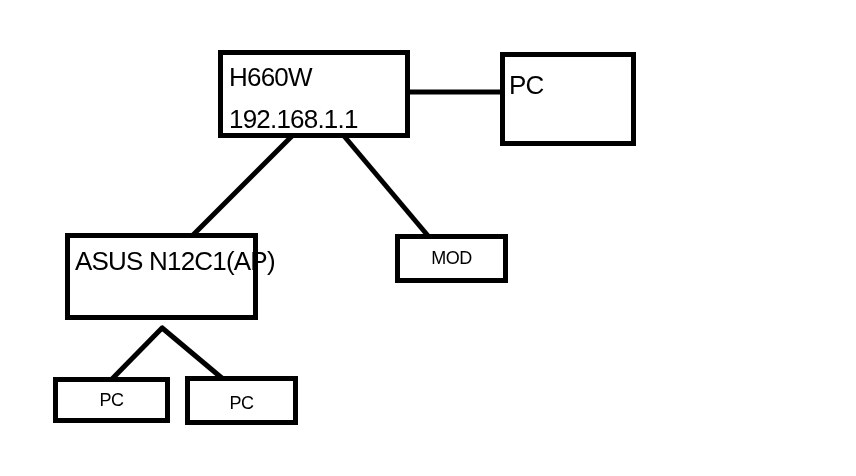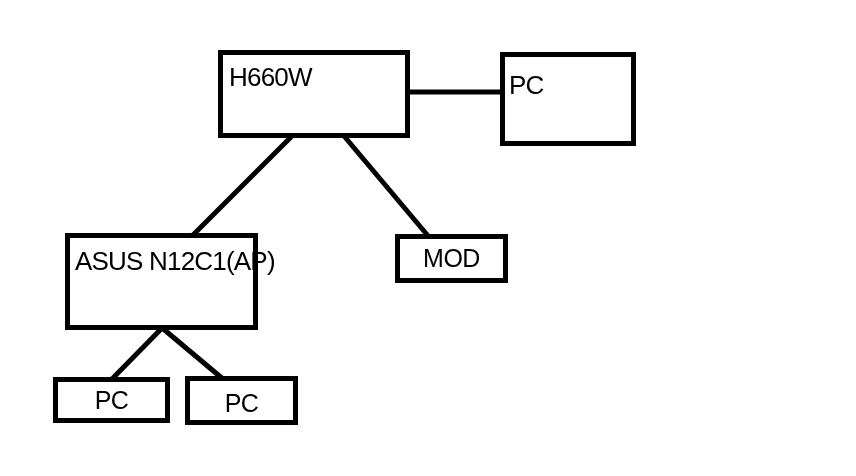--- a/index.html
+++ b/index.html
@@ -22,44 +22,45 @@
     z-index:1;
   }
   .node-line{
     font-size:26px;
     line-height:42px;
     letter-spacing:-0.8px;
     white-space:nowrap;
   }
   .node-h660w{left:218px;top:50px;width:192px;height:88px;padding:1px 0 12px 6px;}
   .node-pc-top{left:500px;top:52px;width:136px;height:94px;padding:7px 0 0 4px;}
-  .node-asus{left:65px;top:233px;width:193px;height:97px;padding:2px 0 0 5px;}
+  .node-asus{left:65px;top:233px;width:193px;height:87px;padding:2px 0 0 5px;}
   .node-mod{left:395px;top:234px;width:113px;height:49px;
     display:flex;align-items:center;justify-content:center;}
   .node-pc-left{left:53px;top:377px;width:117px;height:46px;
     display:flex;align-items:center;justify-content:center;}
   .node-pc-right{left:185px;top:376px;width:113px;height:49px;
     display:flex;align-items:center;justify-content:center;padding-top:6px;}
-  .label-sm{font-size:25px;line-height:25px;letter-spacing:-0.5px;}
+  .label-sm{font-size:18px;line-height:25px;letter-spacing:-0.5px;}
 </style>
 </head>
 <body>
 
 <div class="canvas">
 
   <svg class="edges" viewBox="0 0 856 476" xmlns="http://www.w3.org/2000/svg">
     <line x1="410" y1="92" x2="500" y2="92" stroke="#000000" stroke-width="5"></line>
     <line x1="292" y1="136" x2="192" y2="236" stroke="#000000" stroke-width="5"></line>
     <line x1="344" y1="136" x2="429" y2="237" stroke="#000000" stroke-width="5"></line>
     <line x1="163" y1="327" x2="112" y2="379" stroke="#000000" stroke-width="5"></line>
     <line x1="161" y1="327" x2="223" y2="379" stroke="#000000" stroke-width="5"></line>
   </svg>
 
   <div class="node node-h660w">
     <div class="node-line">H660W</div>
+    <div class="node-line">192.168.1.1</div>
   </div>
 
   <div class="node node-pc-top">
     <div class="node-line">PC</div>
   </div>
 
   <div class="node node-asus">
     <div class="node-line">ASUS N12C1(AP)</div>
   </div>
 

